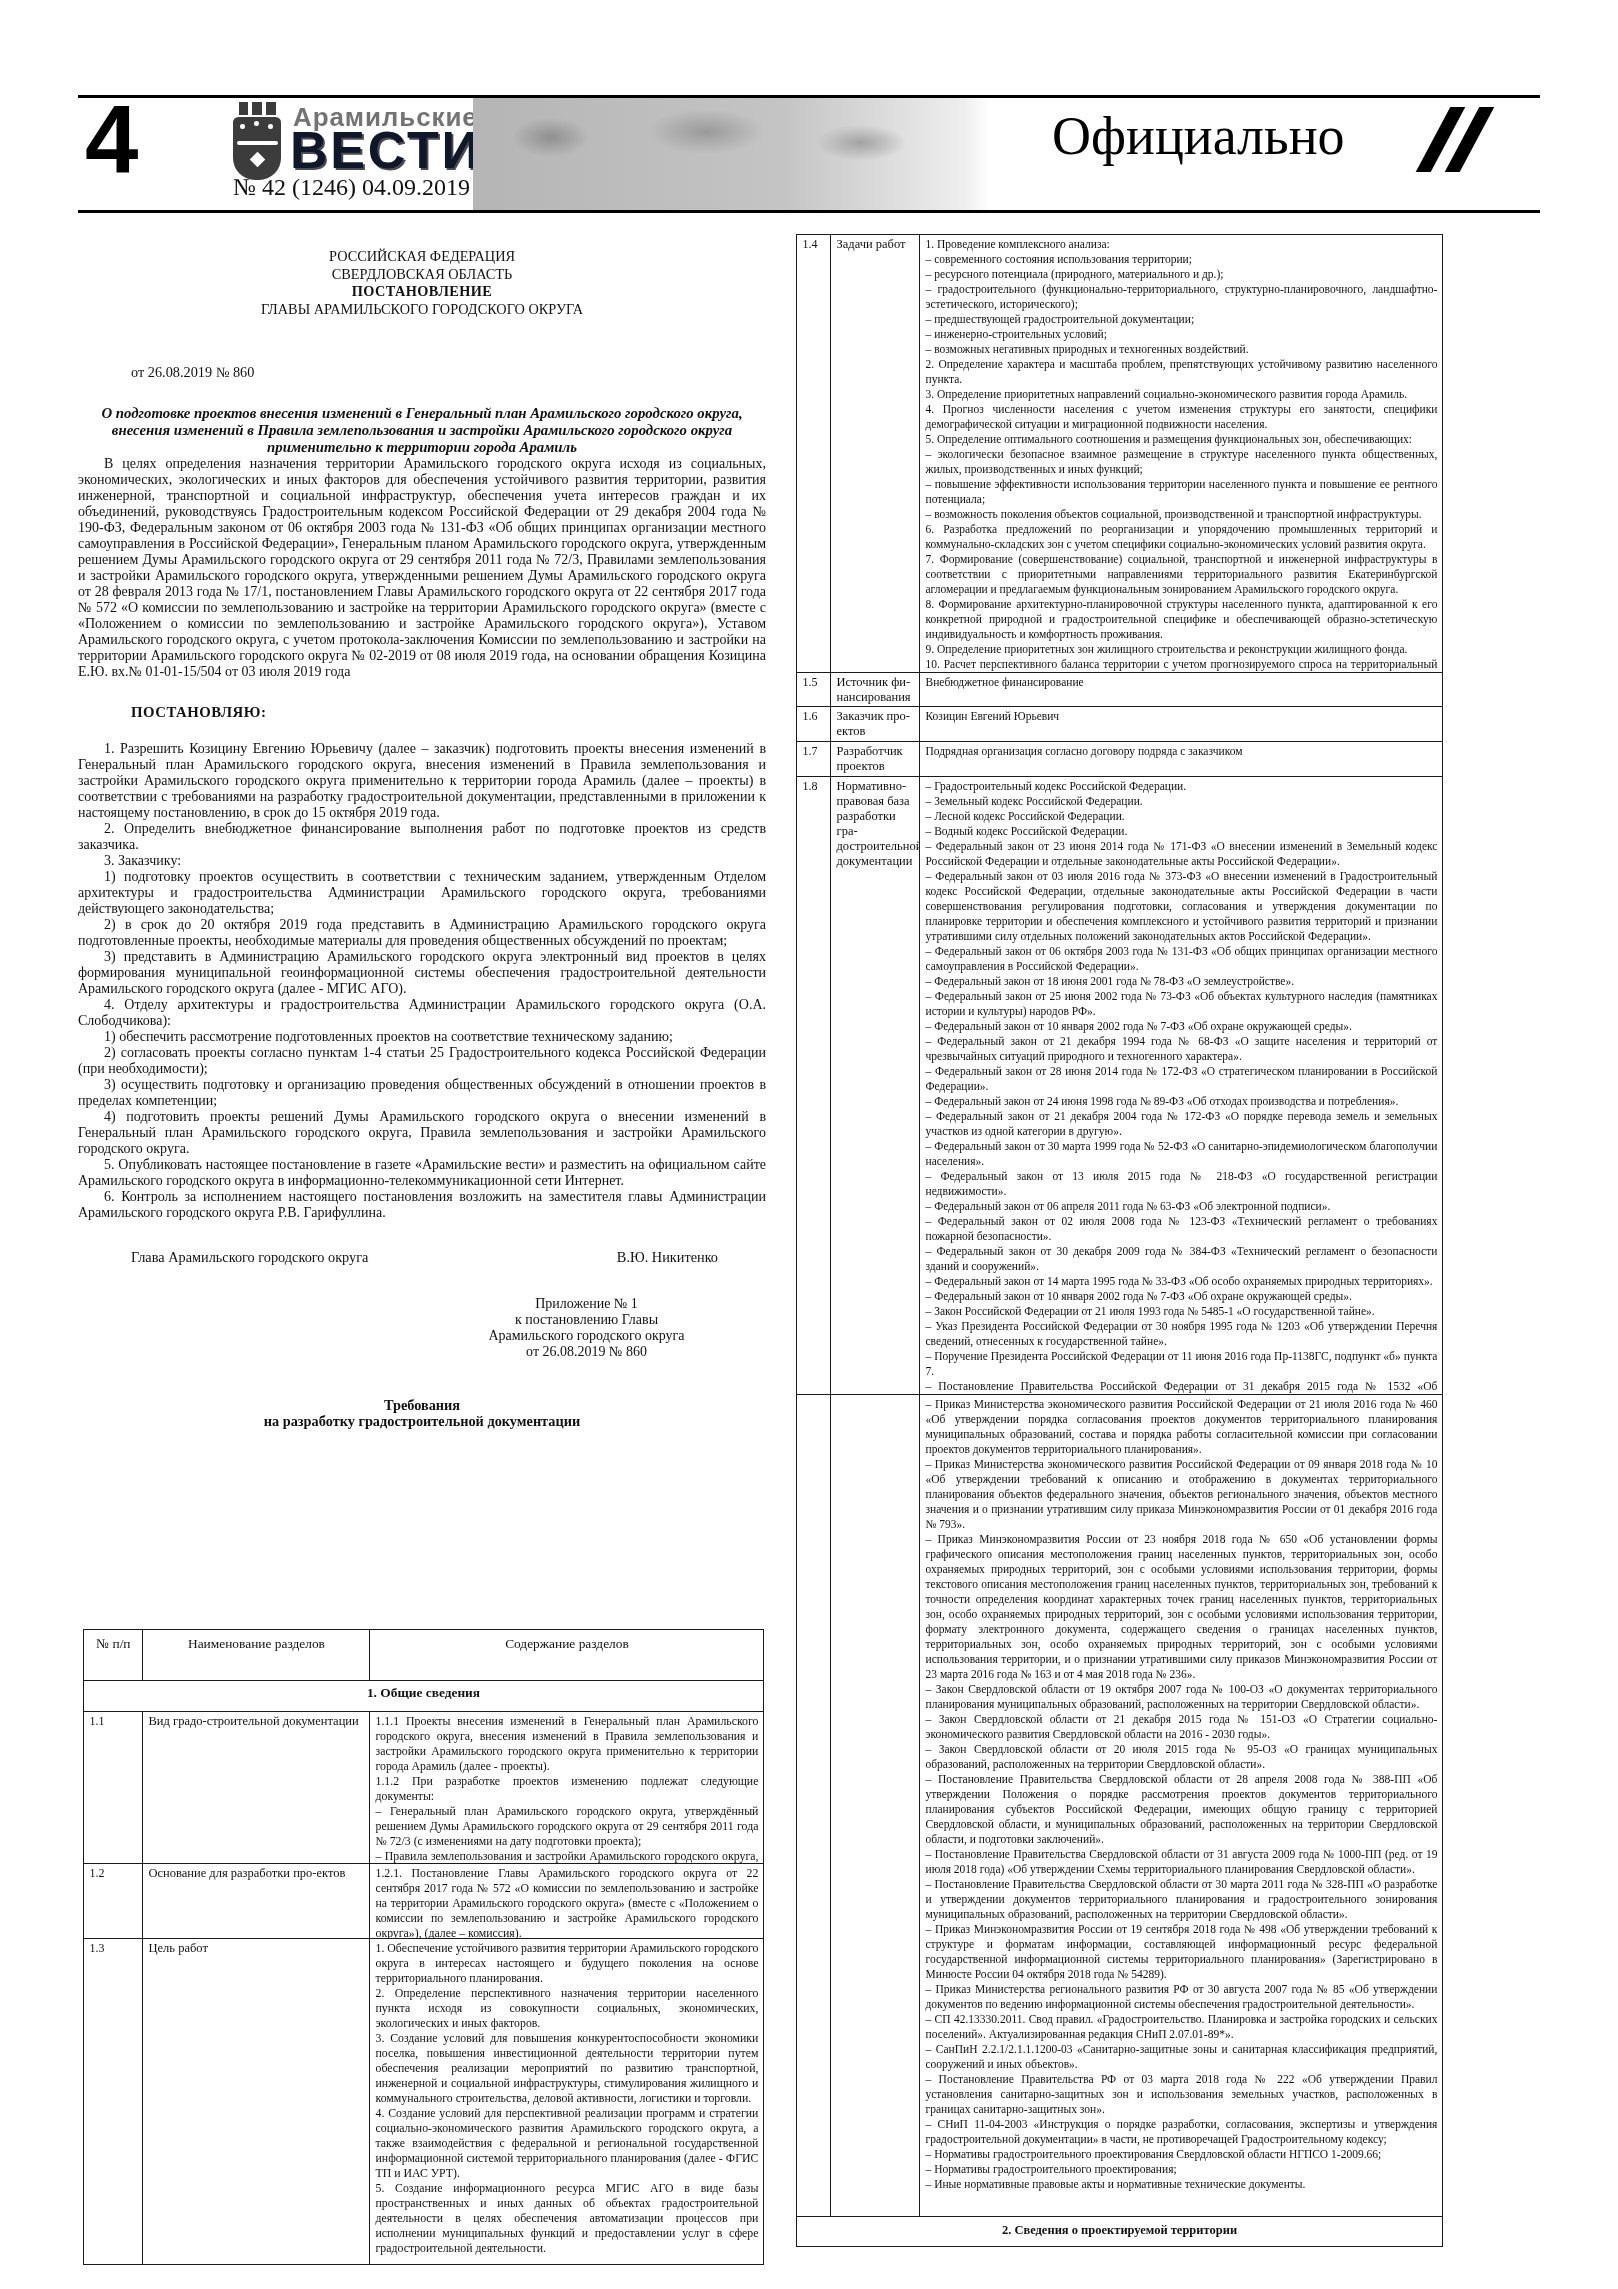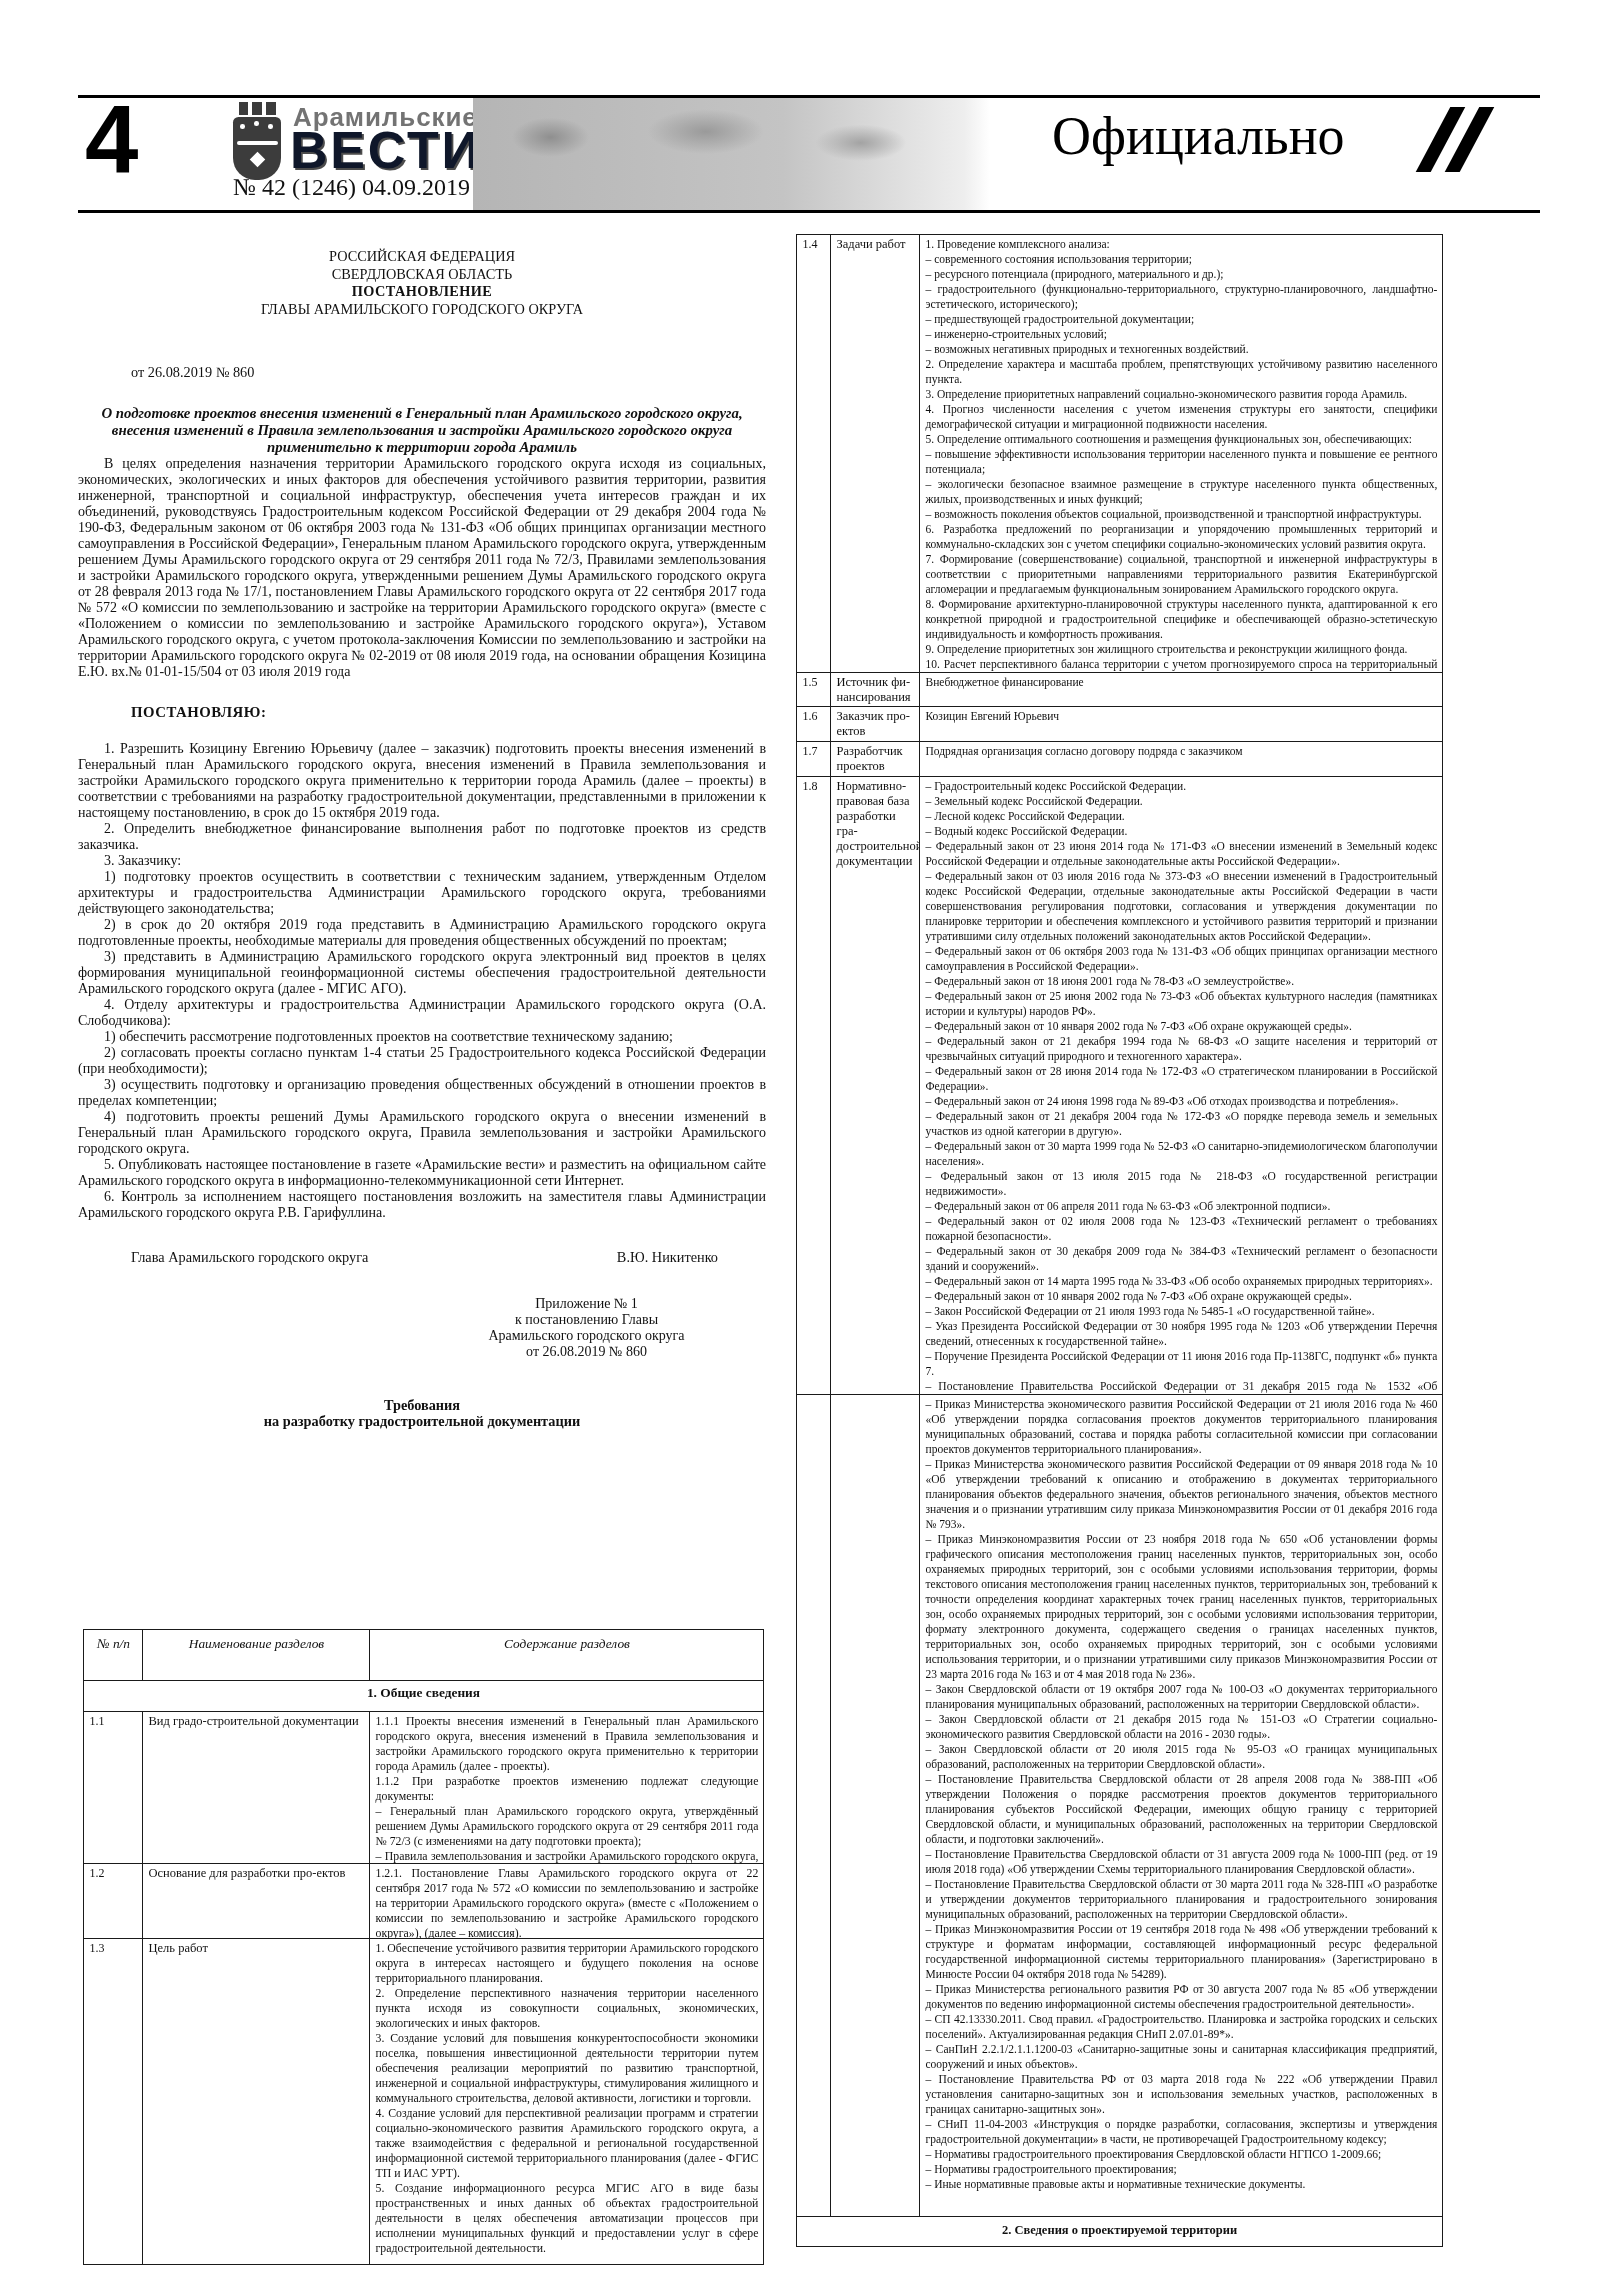--- a/index.html
+++ b/index.html
@@ -65,21 +65,21 @@
   .grid-row{display:grid;border-left:0.9px solid #1a1a1a;border-bottom:0.9px solid #1a1a1a;}
   .cell{border-right:0.9px solid #1a1a1a;padding:1.8px 4.6px 3.7px 5.5px;overflow:hidden;}
   .cell .line{text-align:justify;}
   .cell-num{font-size:12px;}
   .cell-name{font-size:12.5px;line-height:15px;}
 
   
   .left-table{position:absolute;left:83px;top:1629px;width:681px;border-top:0.9px solid #1a1a1a;
               font-size:11.8px;line-height:15px;}
   .left-table .grid-row{grid-template-columns:59px 227px 1fr;}
-  .lt-header .cell{font-size:13.4px;line-height:16.6px;text-align:center;padding-top:5.5px;font-style:italic;}
+  .lt-header .cell{font-size:13.4px;line-height:16.6px;text-align:center;padding-top:5.5px;}
   .lt-header{height:50px;}
   .lt-section{display:block;border-left:0.9px solid #1a1a1a;border-right:0.9px solid #1a1a1a;
               border-bottom:0.9px solid #1a1a1a;height:31px;text-align:center;font-weight:bold;
               font-size:13.4px;padding-top:3.7px;box-sizing:border-box;}
   .lt-r11{height:151px;} .lt-r12{height:74px;} .lt-r13{height:325px;}
 
   
   .right-table{position:absolute;left:796px;top:234px;width:647px;border-top:0.9px solid #1a1a1a;
                font-size:11.5px;line-height:15px;}
   .right-table .grid-row{grid-template-columns:34px 89px 1fr;}
@@ -209,22 +209,22 @@
           <div class="line">–    современного состояния использования территории;</div>
           <div class="line">–    ресурсного потенциала (природного, материального и др.);</div>
           <div class="line">–    градостроительного (функционально-территориального, структурно-планировочного, ландшафтно-эстетического, исторического);</div>
           <div class="line">–    предшествующей градостроительной документации;</div>
           <div class="line">–    инженерно-строительных условий;</div>
           <div class="line">–    возможных негативных природных и техногенных воздействий.</div>
           <div class="line">2. Определение характера и масштаба проблем, препятствующих устойчивому  развитию населенного пункта.</div>
           <div class="line">3. Определение приоритетных направлений социально-экономического развития города Арамиль.</div>
           <div class="line">4. Прогноз численности населения с учетом изменения структуры его занятости, специфики демографической ситуации и миграционной подвижности населения.</div>
           <div class="line">5. Определение оптимального соотношения и размещения функциональных  зон, обеспечивающих:</div>
+          <div class="line">–    экологически безопасное взаимное размещение в структуре населенного пункта общественных, жилых, производственных и иных функций;</div>
           <div class="line">–    повышение эффективности использования территории населенного пункта и повышение ее рентного потенциала;</div>
-          <div class="line">–    экологически безопасное взаимное размещение в структуре населенного пункта общественных, жилых, производственных и иных функций;</div>
           <div class="line">–    возможность  поколения  объектов социальной, производственной и транспортной инфраструктуры.</div>
           <div class="line">6. Разработка предложений по реорганизации и упорядочению промышленных территорий и коммунально-складских зон с учетом специфики социально-экономических условий развития округа.</div>
           <div class="line">7. Формирование (совершенствование) социальной, транспортной и инженерной инфраструктуры в соответствии с приоритетными направлениями территориального развития Екатеринбургской агломерации и предлагаемым функциональным зонированием Арамильского городского округа.</div>
           <div class="line">8. Формирование архитектурно-планировочной структуры населенного пункта, адаптированной к его конкретной природной и градостроительной специфике и обеспечивающей образно-эстетическую индивидуальность и комфортность проживания.</div>
           <div class="line">9. Определение приоритетных зон жилищного строительства и реконструкции жилищного фонда.</div>
           <div class="line">10. Расчет перспективного баланса территории с учетом прогнозируемого спроса на территориальный ресурс.</div>
         </div>
     </div>
     <div class="grid-row rt-r15">
       <div class="cell cell-num">1.5</div>

